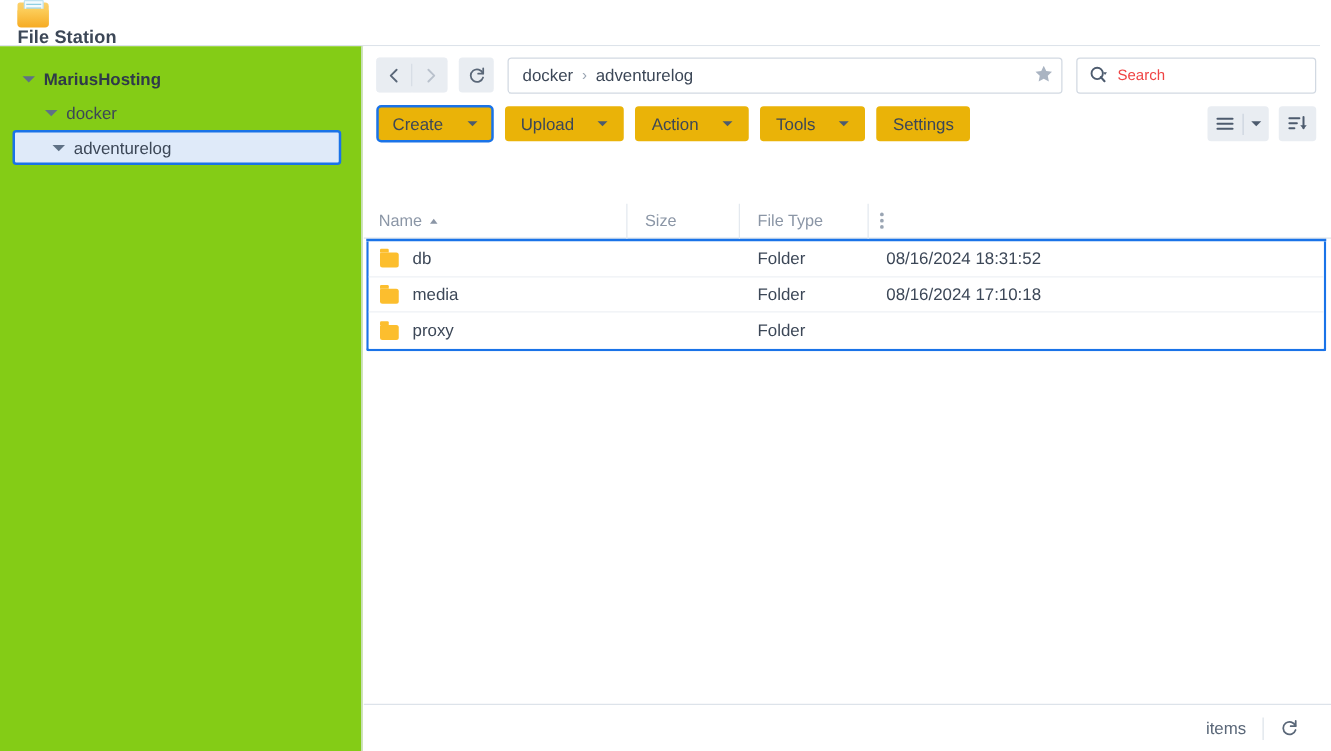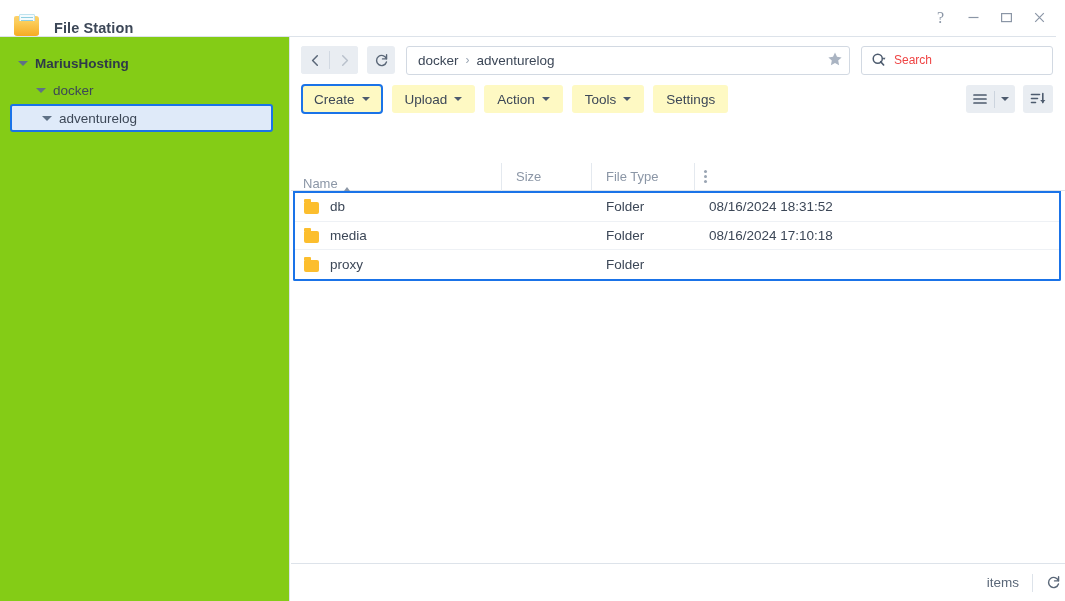--- a/index.html
+++ b/index.html
@@ -14,21 +14,22 @@
   }
 
   
   .titlebar {
     position: absolute;
     left: 0; top: 0;
     width: 1056px; height: 37px;
     background: #ffffff;
     border-bottom: 1px solid #dde3ea;
     display: flex;
-    align-items: flex-end;
+    align-items: flex-start;
+    flex-direction: column;
   }
   .app-icon {
     width: 26px; height: 22px;
     margin-left: 14px;
     position: relative;
     flex: none;
   }
   .app-icon .back {
     position: absolute;
     left: 0; top: 2px;
@@ -215,30 +216,31 @@
   
   .toolbar {
     display: flex;
     align-items: center;
     height: 34px;
     padding: 0 12px 0 10px;
     margin-top: -1px;
   }
   .tbtn {
     height: 28px;
-    background: #fef9c3;
+    background: #eab308;
     border-radius: 3px;
     display: flex;
     align-items: center;
     padding: 0 13px;
     font-size: 13.5px;
     color: #3c4757;
     margin-right: 9px;
     white-space: nowrap;
     flex: none;
+    gap: 12px;
   }
   .tbtn .dd {
     margin-left: 7px;
     border-left: 4px solid transparent;
     border-right: 4px solid transparent;
     border-top: 4px solid #4d5b6e;
   }
   .tbtn-focus {
     border: 2px solid #1a73e8;
     border-radius: 4px;
@@ -296,21 +298,21 @@
     color: #8b96a6;
     padding-left: 12px;
   }
   .th {
     display: flex;
     align-items: center;
     height: 28px;
     position: relative;
   }
   .th + .th { border-left: 1px solid #e4e9ef; padding-left: 14px; }
-  .th-name { width: 198px; align-items: flex-end; }
+  .th-name { width: 198px; }
   .th-size { width: 90px; }
   .th-type { width: 103px; }
   .th-date { flex: 1; }
   .sortcaret {
     margin-left: 6px;
     border-left: 3.5px solid transparent;
     border-right: 3.5px solid transparent;
     border-bottom: 4px solid #8b96a6;
   }
   .kebab {
@@ -378,21 +380,21 @@
 
   
   .statusbar {
     position: absolute;
     left: 0; bottom: 0;
     width: 774px; height: 38px;
     border-top: 1px solid #dde3ea;
     display: flex;
     align-items: center;
     justify-content: flex-end;
-    padding-right: 4px;
+    padding-right: 26px;
   }
   .status-items {
     font-size: 13.5px;
     color: #5a6778;
   }
   .status-sep {
     width: 1px; height: 18px;
     background: #dde3ea;
     margin: 0 13px;
   }

